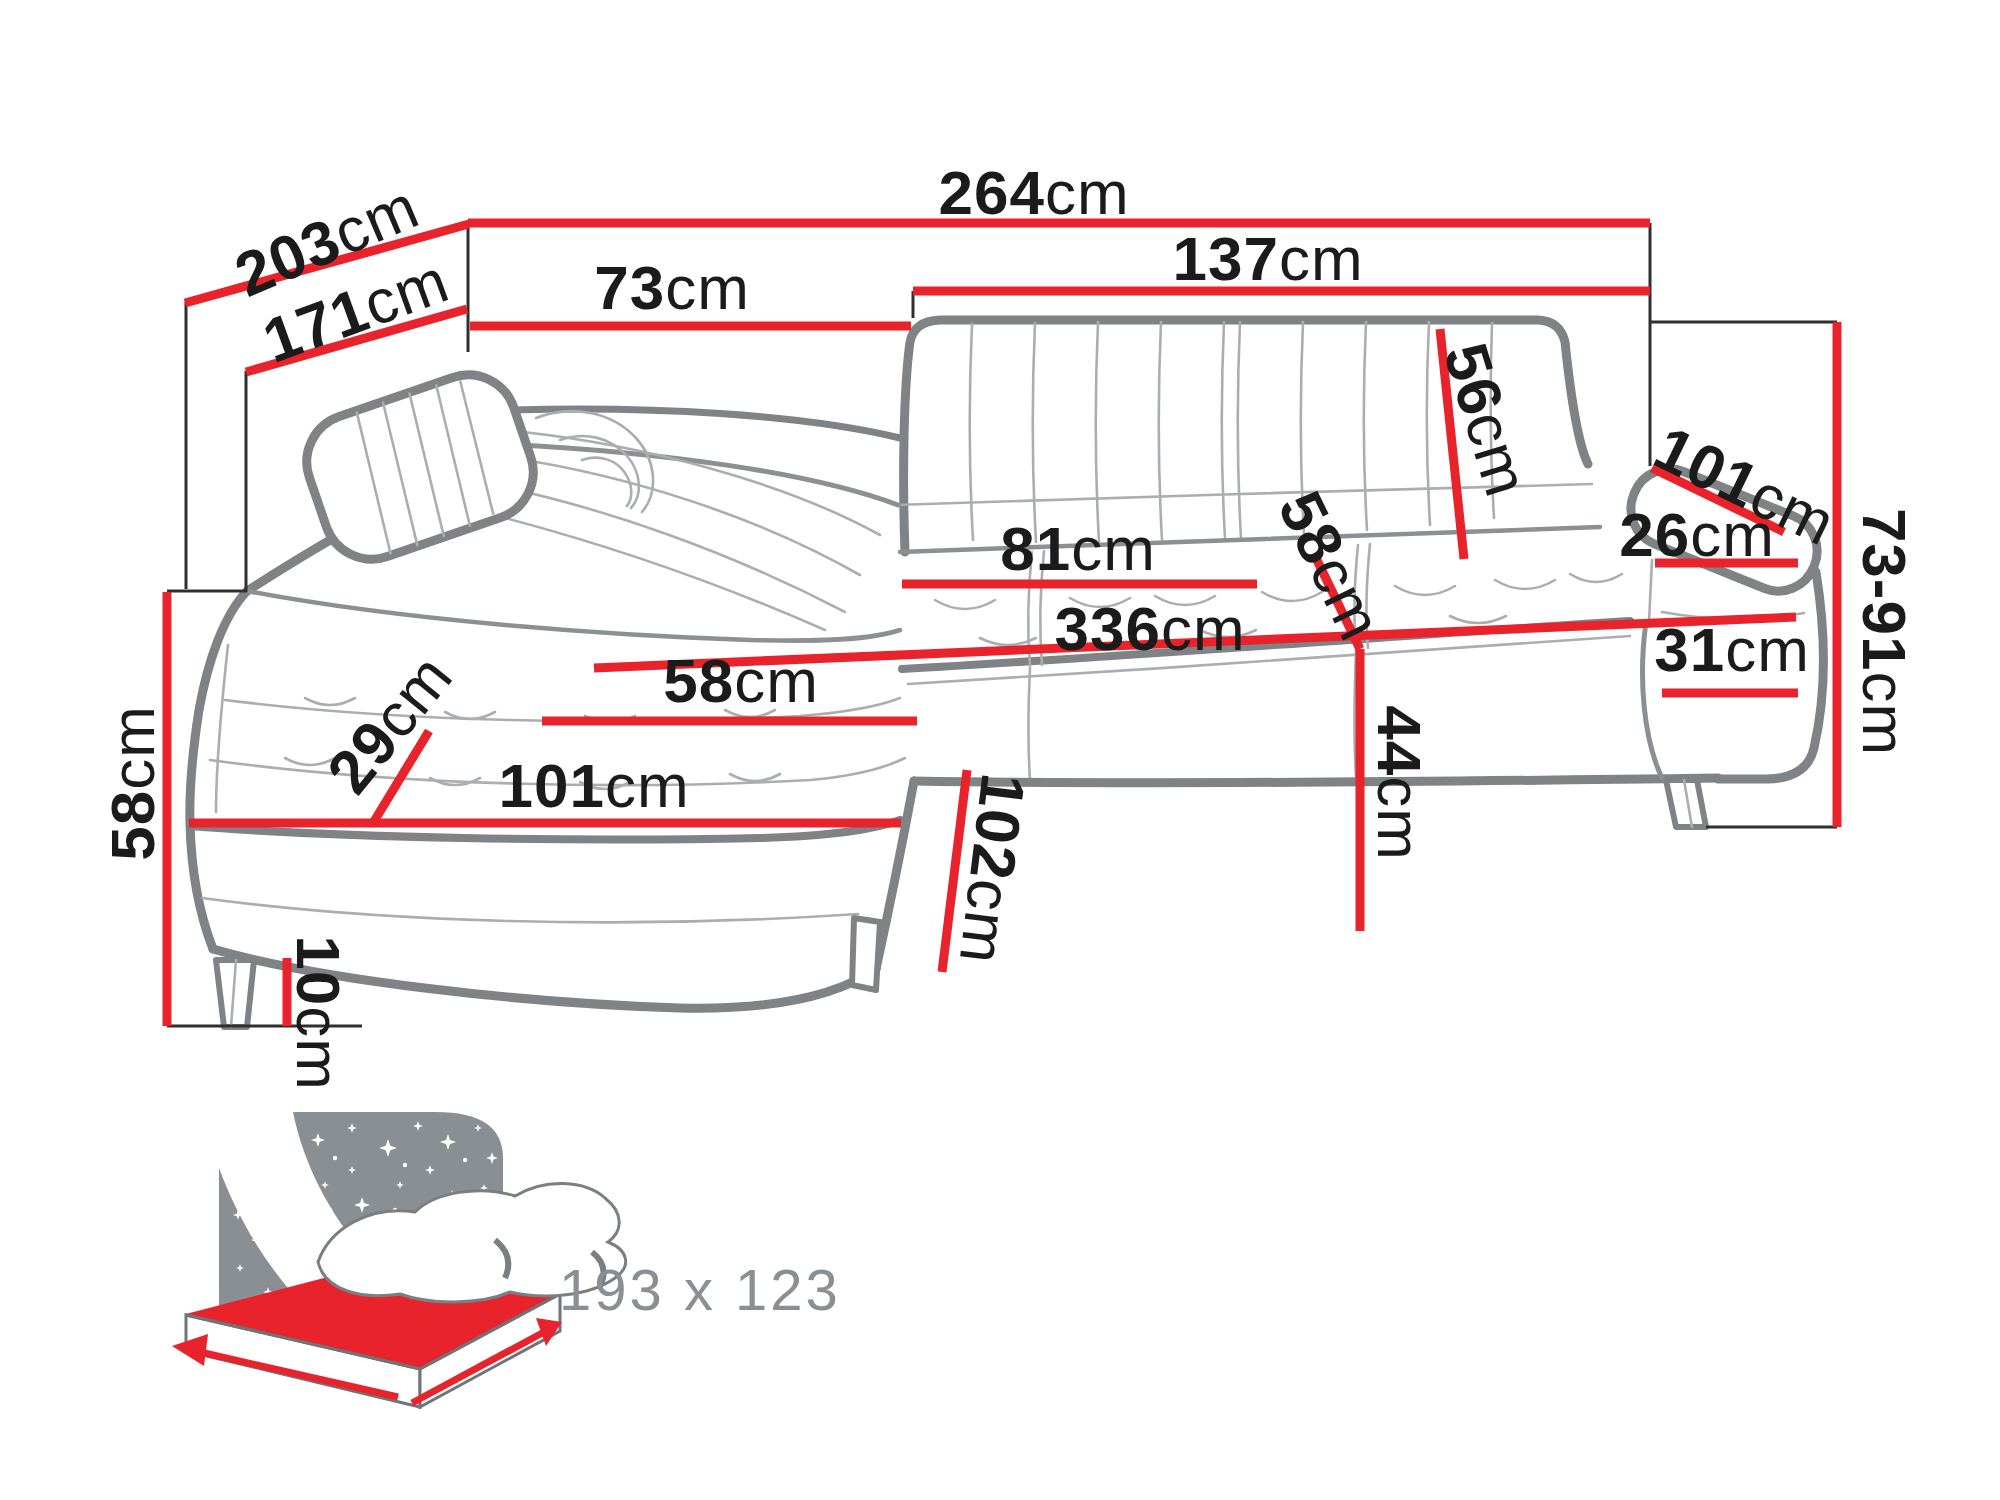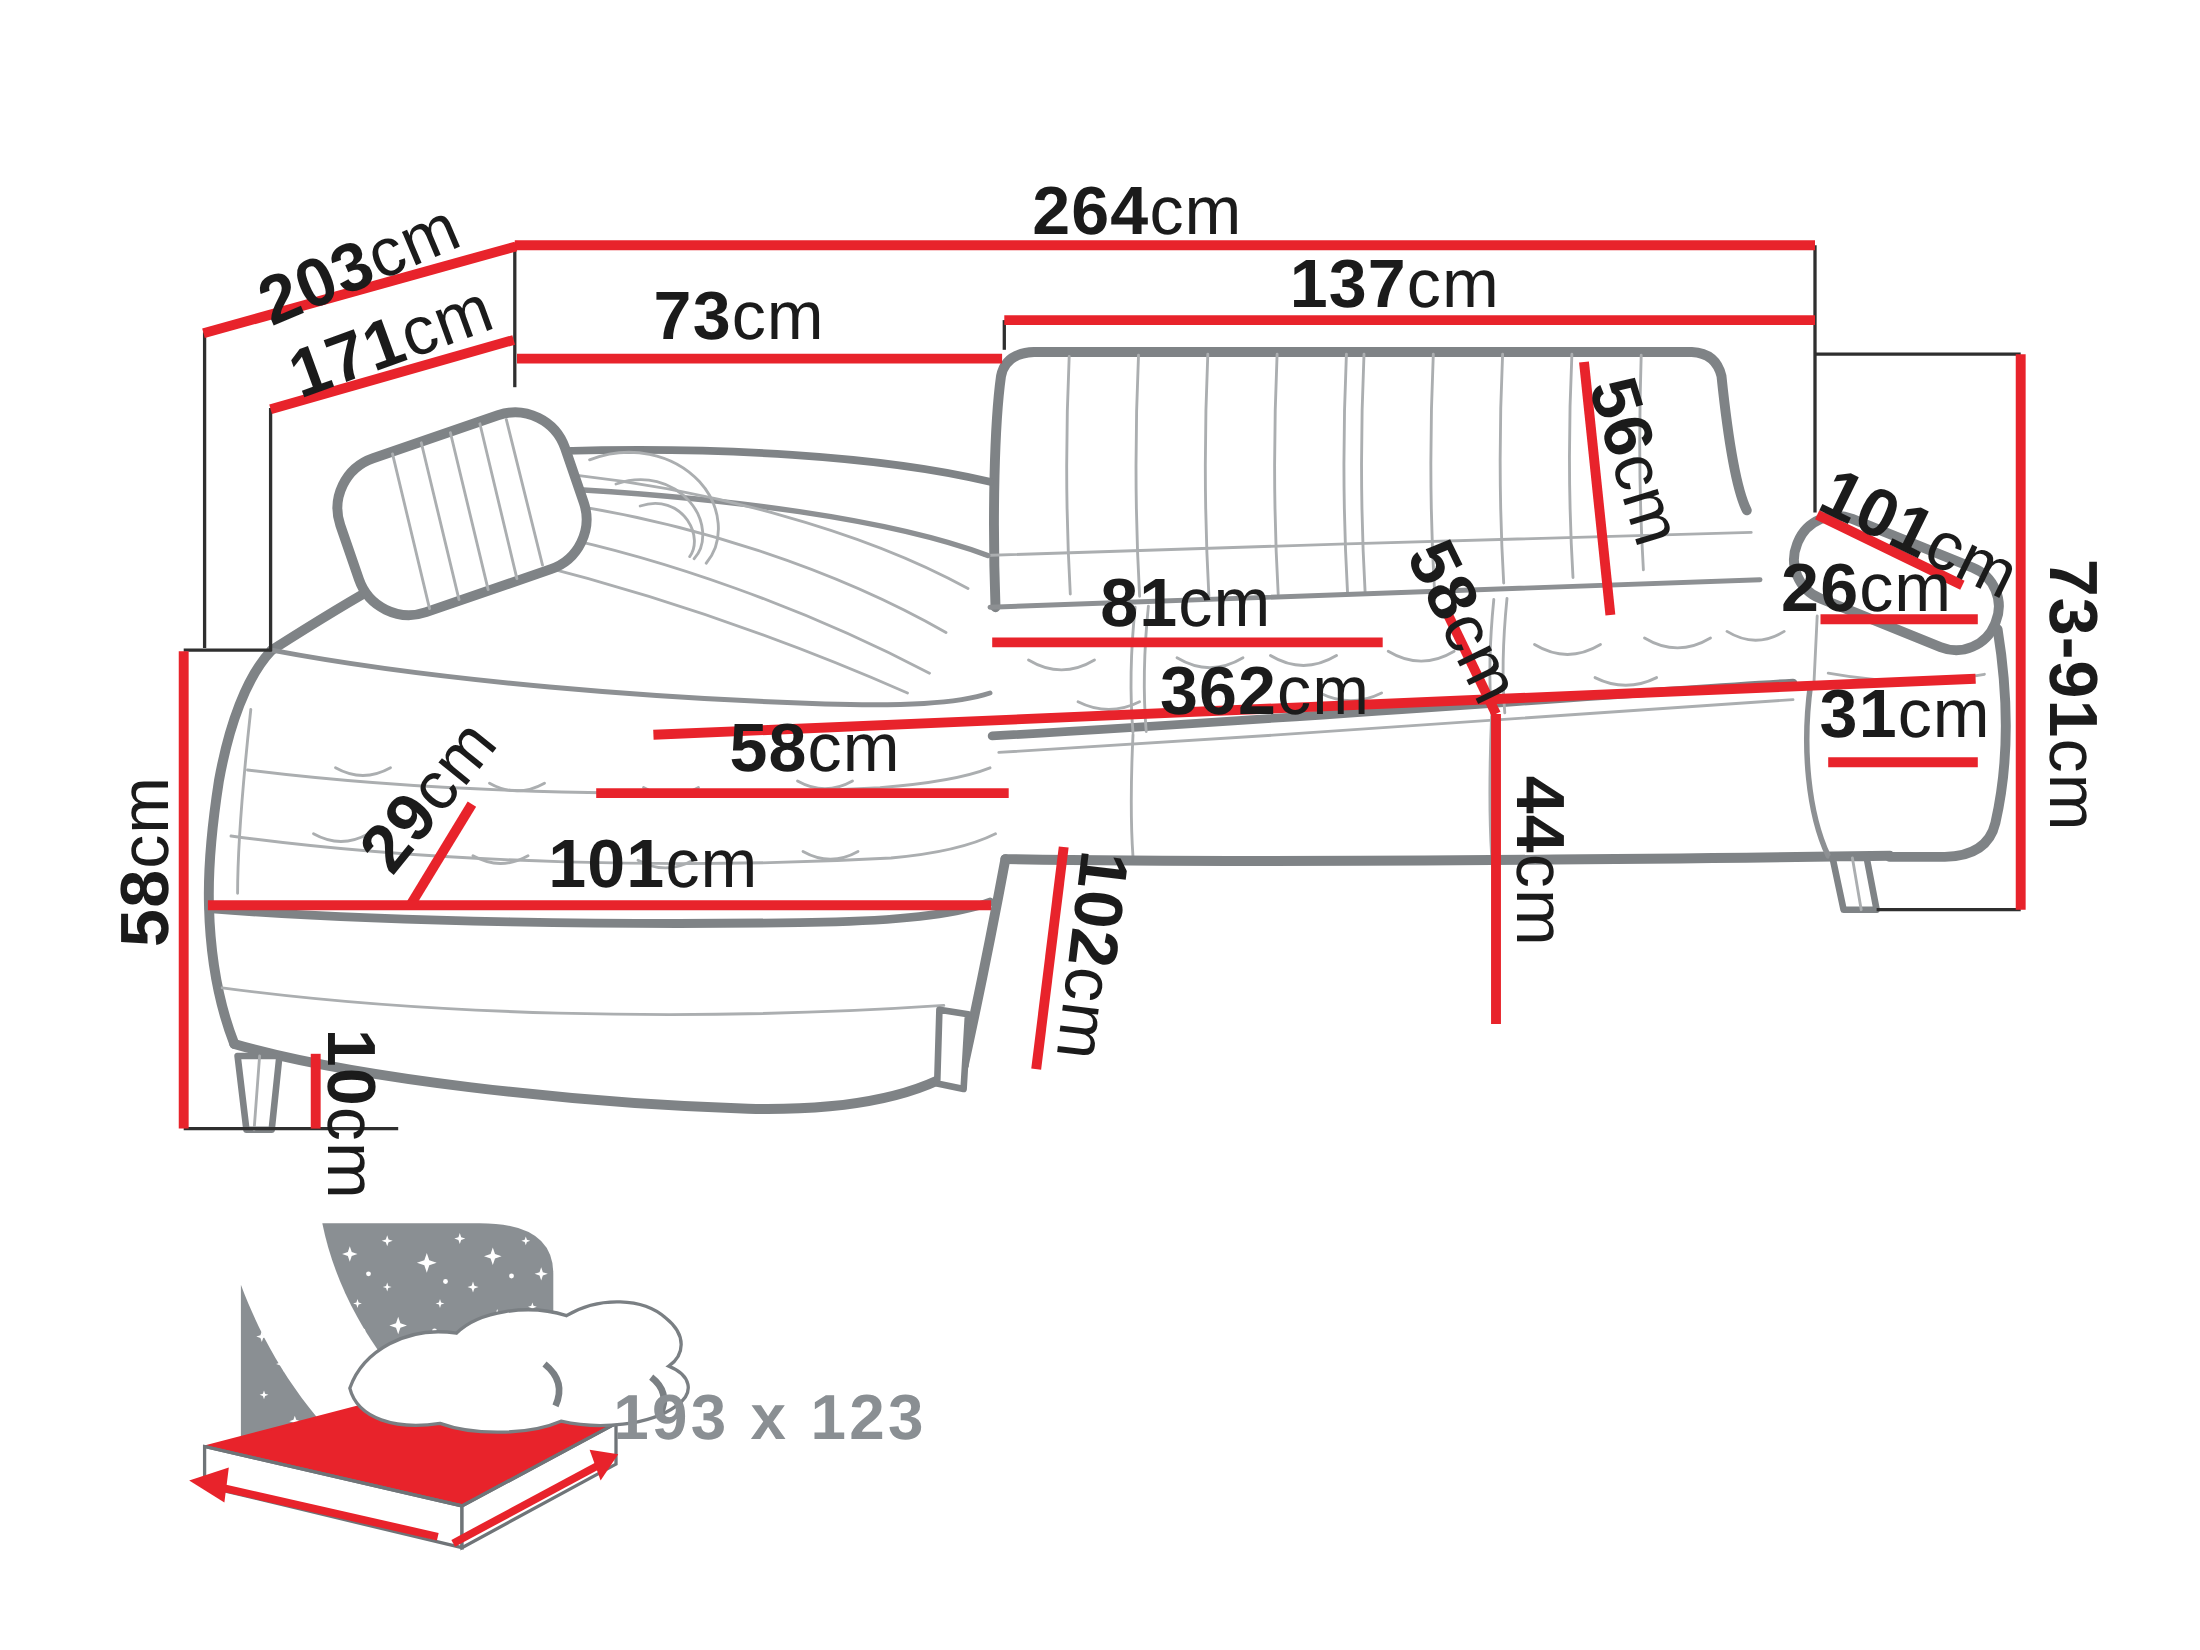--- a/index.html
+++ b/index.html
@@ -3,21 +3,21 @@
 <meta charset="utf-8">
 <style>
   html,body{margin:0;padding:0;background:#ffffff;}
   #canvas{position:relative;width:2000px;height:1500px;background:#fff;overflow:hidden;
           font-family:"Liberation Sans",sans-serif;}
   svg{position:absolute;left:0;top:0;}
   .dim{position:absolute;transform:translate(-50%,-50%) rotate(var(--r,0deg));
        font-size:62px;color:#1b1b1b;white-space:nowrap;letter-spacing:1px;line-height:1;}
   .dim .num{font-weight:700;}
   .dim .unit{font-weight:400;}
-  .bedsize{position:absolute;transform:translate(-50%,-50%);font-size:58px;font-weight:700;
+  .bedsize{position:absolute;transform:translate(-50%,-50%);font-size:58px;font-weight:400;
        color:#8a8f93;letter-spacing:3px;white-space:nowrap;}
 </style>
 </head>
 <body>
 
 <div id="canvas">
 
 <svg width="2000" height="1500" viewBox="0 0 2000 1500">
 
   <g fill="none" stroke-linecap="round" stroke-linejoin="round">
@@ -242,21 +242,21 @@
 <div class="dim" style="left:1034px;top:193px;--r:0deg"><span class="num">264</span><span class="unit">cm</span></div>
 <div class="dim" style="left:356px;top:311px;--r:-20deg"><span class="num">171</span><span class="unit">cm</span></div>
 <div class="dim" style="left:672px;top:288px;--r:0deg"><span class="num">73</span><span class="unit">cm</span></div>
 <div class="dim" style="left:1268px;top:259px;--r:0deg"><span class="num">137</span><span class="unit">cm</span></div>
 <div class="dim" style="left:1486px;top:420px;--r:73deg"><span class="num">56</span><span class="unit">cm</span></div>
 <div class="dim" style="left:1745px;top:486px;--r:26deg"><span class="num">101</span><span class="unit">cm</span></div>
 <div class="dim" style="left:1697px;top:535px;--r:0deg"><span class="num">26</span><span class="unit">cm</span></div>
 <div class="dim" style="left:1884px;top:632px;--r:90deg"><span class="num">73-91</span><span class="unit">cm</span></div>
 <div class="dim" style="left:1732px;top:650px;--r:0deg"><span class="num">31</span><span class="unit">cm</span></div>
 <div class="dim" style="left:1078px;top:549px;--r:0deg"><span class="num">81</span><span class="unit">cm</span></div>
-<div class="dim" style="left:1150px;top:629px;--r:0deg"><span class="num">362</span><span class="unit">cm</span></div>
+<div class="dim" style="left:1150px;top:629px;--r:0deg"><span class="num">336</span><span class="unit">cm</span></div>
 <div class="dim" style="left:1330px;top:566px;--r:64deg"><span class="num">58</span><span class="unit">cm</span></div>
 <div class="dim" style="left:1399px;top:783px;--r:90deg"><span class="num">44</span><span class="unit">cm</span></div>
 <div class="dim" style="left:741px;top:681px;--r:0deg"><span class="num">58</span><span class="unit">cm</span></div>
 <div class="dim" style="left:390px;top:724px;--r:-51deg"><span class="num">29</span><span class="unit">cm</span></div>
 <div class="dim" style="left:594px;top:786px;--r:0deg"><span class="num">101</span><span class="unit">cm</span></div>
 <div class="dim" style="left:133px;top:783px;--r:-90deg"><span class="num">58</span><span class="unit">cm</span></div>
 <div class="dim" style="left:318px;top:1013px;--r:90deg"><span class="num">10</span><span class="unit">cm</span></div>
 <div class="dim" style="left:992px;top:869px;--r:97deg"><span class="num">102</span><span class="unit">cm</span></div>
 
 <div class="bedsize" style="left:700px;top:1289px">193 x 123</div>

